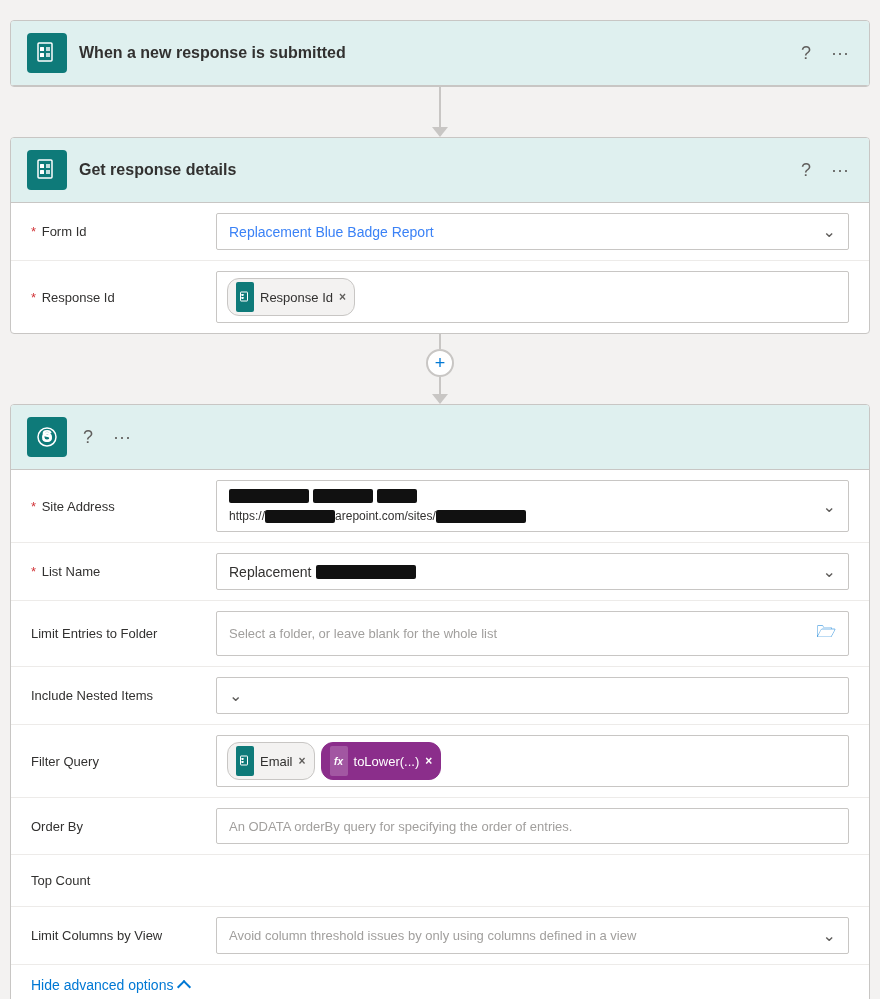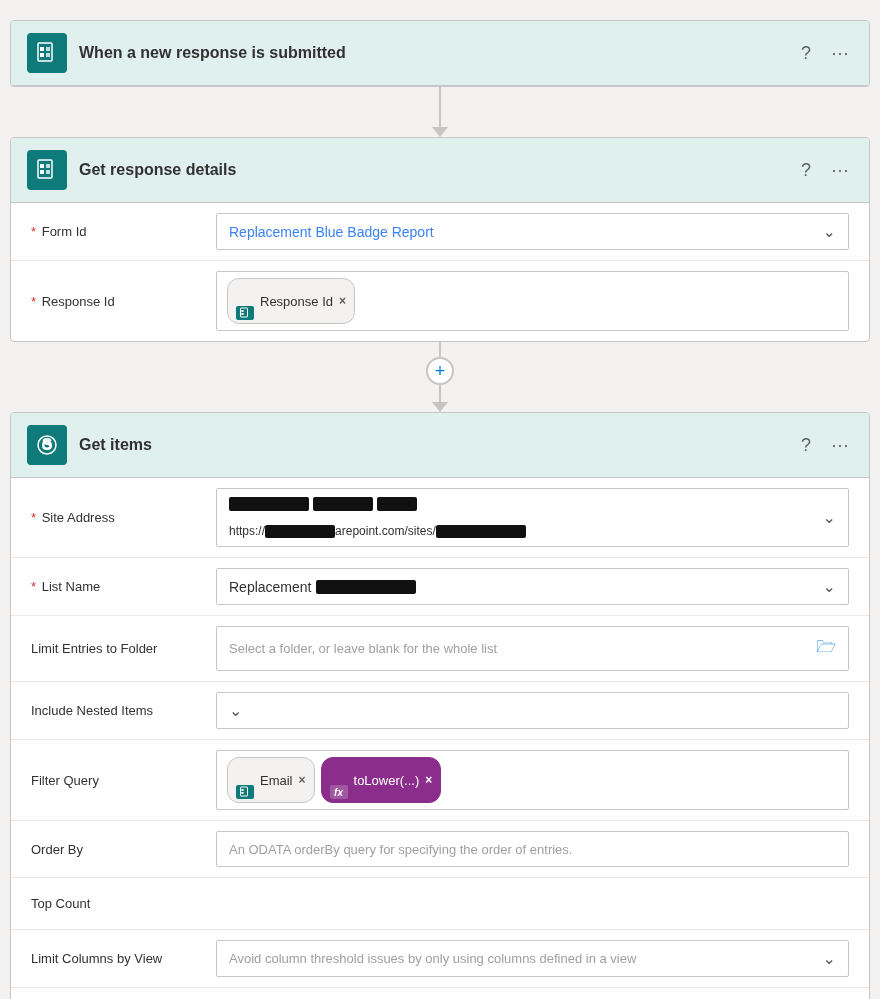--- a/index.html
+++ b/index.html
@@ -216,26 +216,25 @@
       gap: 6px;
       padding: 3px 8px;
       background: #f3f2f1;
       border: 1px solid #c8c6c4;
       border-radius: 12px;
       font-size: 13px;
     }
 
     .token-icon {
       width: 18px;
-      height: 14px;
+      height: 30px;
       border-radius: 2px;
       display: flex;
       align-items: center;
       justify-content: center;
-      margin-top: 24px;
     }
 
     .token-icon-forms {
       background: #0e7a79;
     }
 
     .token-icon-fx {
       background: #8b2e8b;
     }
 
@@ -288,21 +287,21 @@
       padding: 8px 12px;
       background: #fff;
       cursor: pointer;
       justify-content: space-between;
       min-height: 52px;
     }
 
     .site-dropdown-content {
       display: flex;
       flex-direction: column;
-      gap: 13px;
+      gap: 6px;
     }
 
     .redacted-bar-dark {
       background: #1a1a1a;
       height: 14px;
       border-radius: 2px;
     }
 
     .hide-advanced {
       color: #0078d4;
@@ -439,21 +438,20 @@
     <div class="card-header">
       <div class="card-icon" style="background:#0e7a79; position:relative;">
         <svg viewBox="0 0 24 24" fill="white" width="24" height="24">
           <circle cx="12" cy="12" r="9" fill="none" stroke="white" stroke-width="1.5"></circle>
           <circle cx="12" cy="12" r="5" fill="white"></circle>
           <circle cx="12" cy="12" r="2.5" fill="#0e7a79"></circle>
         </svg>
 
         <div style="position:absolute;top:50%;left:50%;transform:translate(-50%,-50%);font-weight:700;font-size:16px;color:white;">S</div>
       </div>
-      <span class="card-title">Get items</span>
       <div class="card-actions">
         <button class="icon-btn">?</button>
         <button class="icon-btn">···</button>
       </div>
     </div>
     <div class="card-body">
 
       <div class="field-row">
         <div class="field-label">
           <span class="required">*</span>

